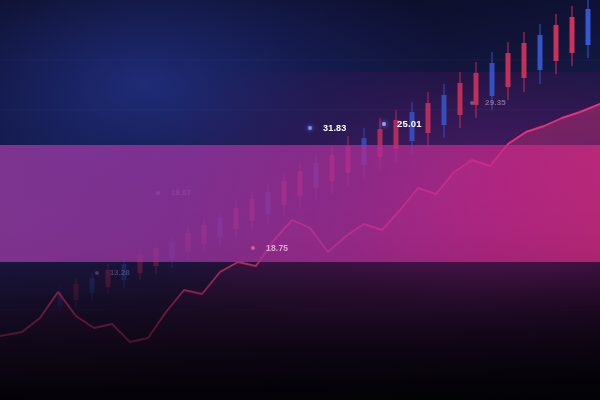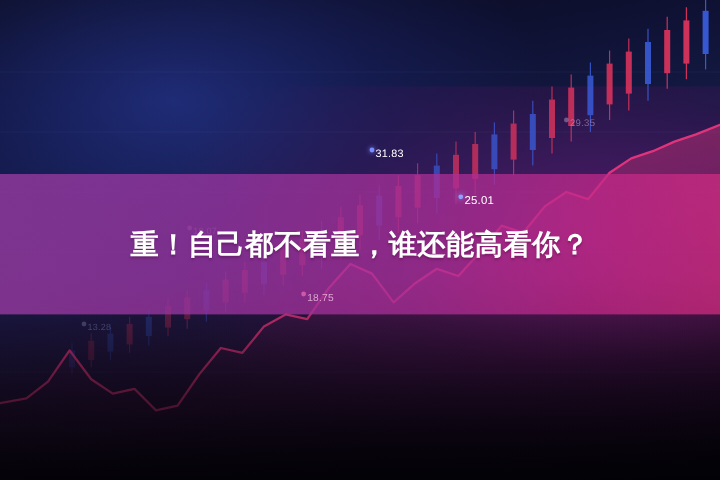--- a/index.html
+++ b/index.html
@@ -76,50 +76,50 @@
     position: absolute;
     inset: 0;
     width: 600px;
     height: 400px;
   }
 
   
   .price-label {
     position: absolute;
     font-family: "Liberation Sans", sans-serif;
-    font-weight: normal;
+    font-weight: bold;
     white-space: nowrap;
     letter-spacing: 0.2px;
     display: flex;
-    align-items: flex-start;
-    gap: 1px;
+    align-items: center;
+    gap: 11px;
   }
   .price-label .dot {
     width: 4px;
     height: 4px;
     border-radius: 50%;
     display: inline-block;
   }
 
   .pl-2210 { left: 308px; top: 123px; font-size: 9px; color: #ffffff; }
   .pl-2210 .dot { background: #7b8cff; box-shadow: 0 0 4px #7b8cff; }
 
-  .pl-2501 { left: 382px; top: 118px; font-size: 9.5px; color: #ffffff; margin-top: 44px; }
+  .pl-2501 { left: 382px; top: 118px; font-size: 9.5px; color: #ffffff; }
   .pl-2501 .dot { background: #8fa0ff; box-shadow: 0 0 5px #8fa0ff; }
 
   .pl-2935 { left: 470px; top: 98px; font-size: 8px; color: rgba(186,150,200,0.62); }
   .pl-2935 .dot { background: rgba(186,150,200,0.5); }
 
   .pl-1875 { left: 251px; top: 243px; font-size: 8.5px; color: rgba(255,210,235,0.72); }
   .pl-1875 .dot { background: rgba(255,120,190,0.6); }
 
   .pl-1907 { left: 156px; top: 188px; font-size: 7.5px; color: rgba(225,195,235,0.42); }
   .pl-1907 .dot { background: rgba(225,195,235,0.35); }
 
-  .pl-1328 { left: 68px; top: 268px; font-size: 7.5px; color: rgba(150,160,215,0.33); }
+  .pl-1328 { left: 95px; top: 268px; font-size: 7.5px; color: rgba(150,160,215,0.33); }
   .pl-1328 .dot { background: rgba(150,160,215,0.3); }
 
   
   .overlay-band {
     position: absolute;
     left: 0;
     right: 0;
     top: 145px;
     height: 117px;
     background: linear-gradient(100deg,
@@ -306,16 +306,15 @@
     <span class="dot"></span>
     <span>25.01</span>
   </div>
 
   <div class="price-label pl-1875">
     <span class="dot"></span>
     <span>18.75</span>
   </div>
 
   <div class="headline">
-    <div class="headline-line">重！自己都不看重，谁还能高看你？</div>
   </div>
 
 </div>
 
 </body></html>

